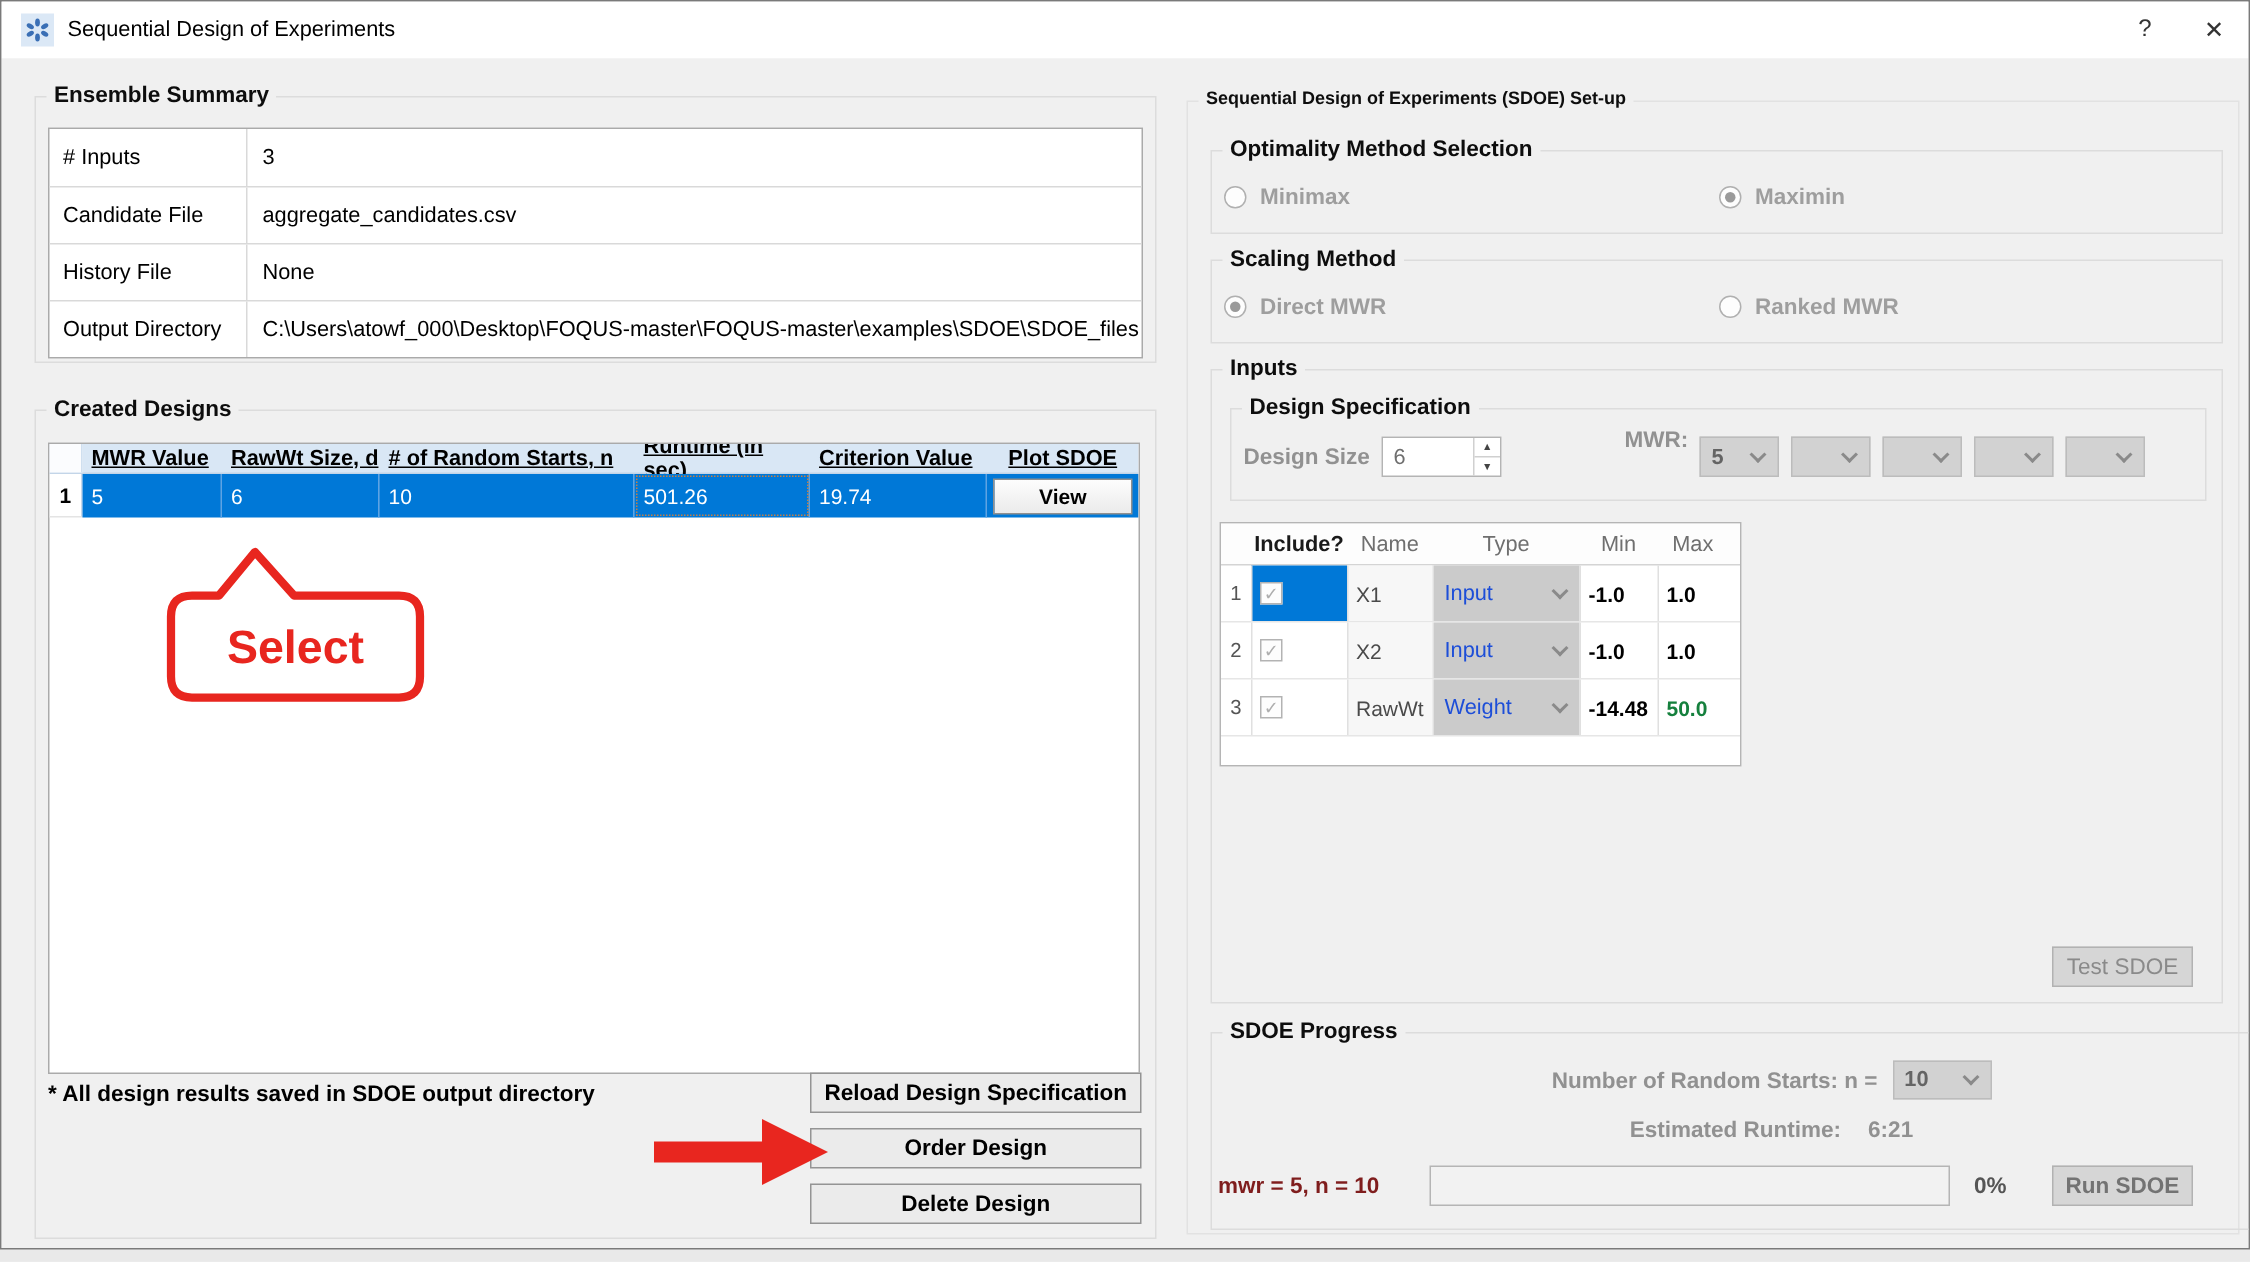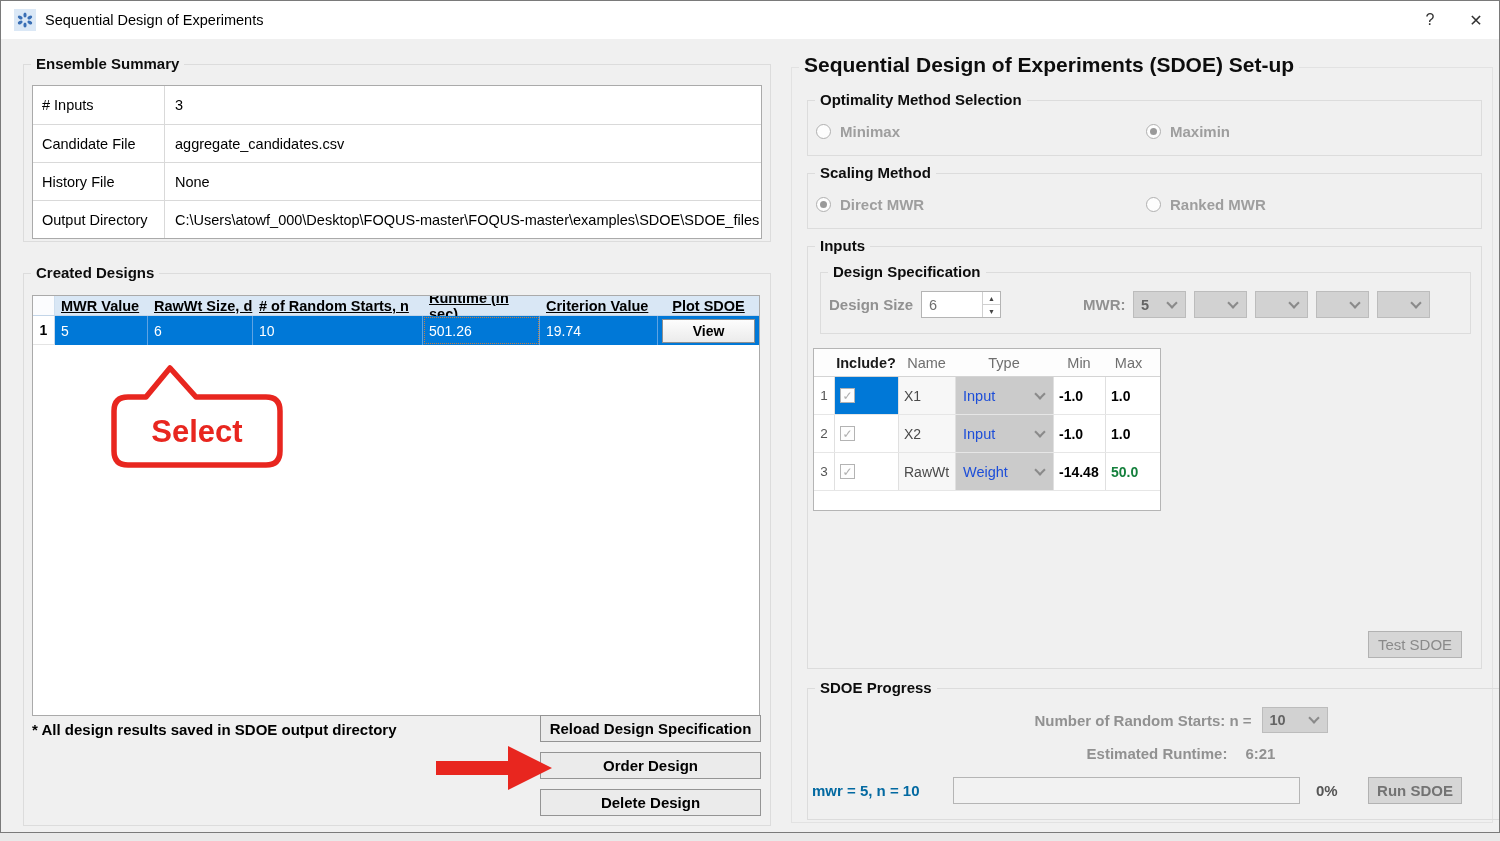--- a/index.html
+++ b/index.html
@@ -44,21 +44,21 @@
 
   .footnote { position:absolute; left:8px; top:447px; font-size:15px; font-weight:bold; color:#000; }
   .left-btn { position:absolute; left:516px; width:221px; height:27px; background:#ebebeb;
               border:1px solid #949494; font-size:15px; font-weight:bold; color:#000;
               display:flex; align-items:center; justify-content:center; }
 
   
   .annot { position:absolute; pointer-events:none; }
 
   
-  .grp-title.big { font-size:21px; top:-13px;text-align:right; }
+  .grp-title.big { font-size:12px; top:-13px;text-align:right; }
   .radio-item { position:absolute; display:flex; align-items:center; gap:9px; }
   .radio { width:15px; height:15px; border-radius:50%; border:1px solid #b0b0b0; background:#fdfdfd; position:relative; }
   .radio.sel::after { content:""; position:absolute; inset:3px; border-radius:50%; background:#9a9a9a; }
   .radio-label { font-size:15px; font-weight:bold; color:#9e9e9e; }
 
   .dim-label { font-size:15px; font-weight:bold; color:#919191; }
   .spinbox { position:absolute; width:80px; height:27px; background:#fff; border:1px solid #b4b4b4; display:flex; }
   .spin-val { flex:1; padding-left:7px; display:flex; align-items:center; font-size:14.5px; color:#6e6e6e; }
   .spin-btns { width:18px; border-left:1px solid #d0d0d0; display:flex; flex-direction:column; }
   .spin-btn { flex:1; display:flex; align-items:center; justify-content:center; font-size:7px; color:#444; }
@@ -210,21 +210,21 @@
         <div class="grp" style="left:12px; top:25px; width:651px; height:62px;">
           <span class="grp-title">Design Specification</span>
           <span class="dim-label" style="position:absolute; left:8px; top:23px;">Design Size</span>
           <div class="spinbox" style="left:100px; top:18px;">
             <span class="spin-val">6</span>
             <span class="spin-btns">
               <span class="spin-btn">▲</span>
               <span class="spin-btn" style="border-top:1px solid #d0d0d0;">▼</span>
             </span>
           </div>
-          <span class="dim-label" style="position:absolute; left:262px; top:23px;">MWR:</span>
+          <span class="dim-label" style="position:absolute; left:262px; top:12px;">MWR:</span>
           <div class="combo" style="position:absolute; left:312px; top:18px; width:53px;">
             <span class="val">5</span>
             <span class="chev"></span>
           </div>
           <div class="combo" style="position:absolute; left:373px; top:18px; width:53px;">
             <span class="val"></span>
             <span class="chev"></span>
           </div>
           <div class="combo" style="position:absolute; left:434px; top:18px; width:53px;">
             <span class="val"></span>
@@ -311,21 +311,21 @@
             <span class="val">10</span>
             <span class="chev"></span>
           </div>
         </div>
 
         <div style="position:absolute; left:0; top:56px; width:100%; display:flex; justify-content:center; gap:18px;">
           <span class="dim-label">Estimated Runtime:</span>
           <span class="dim-label">6:21</span>
         </div>
 
-        <span class="dim-label" style="position:absolute; left:4px; top:93px; color:#0369a1;">mwr = 5, n = 10</span>
+        <span class="dim-label" style="position:absolute; left:4px; top:93px; color:#7f1d1d;">mwr = 5, n = 10</span>
         <div class="progress-bar" style="left:145px; top:88px; width:347px; height:27px;"></div>
         <span class="dim-label" style="position:absolute; left:508px; top:93px; color:#555;">0%</span>
         <button class="gray-btn boldtxt" style="left:560px; top:88px; width:94px; height:27px; font-weight:bold;">Run SDOE</button>
       </div>
 
     </div>
   </div>
 </div>
 
 </body></html>

